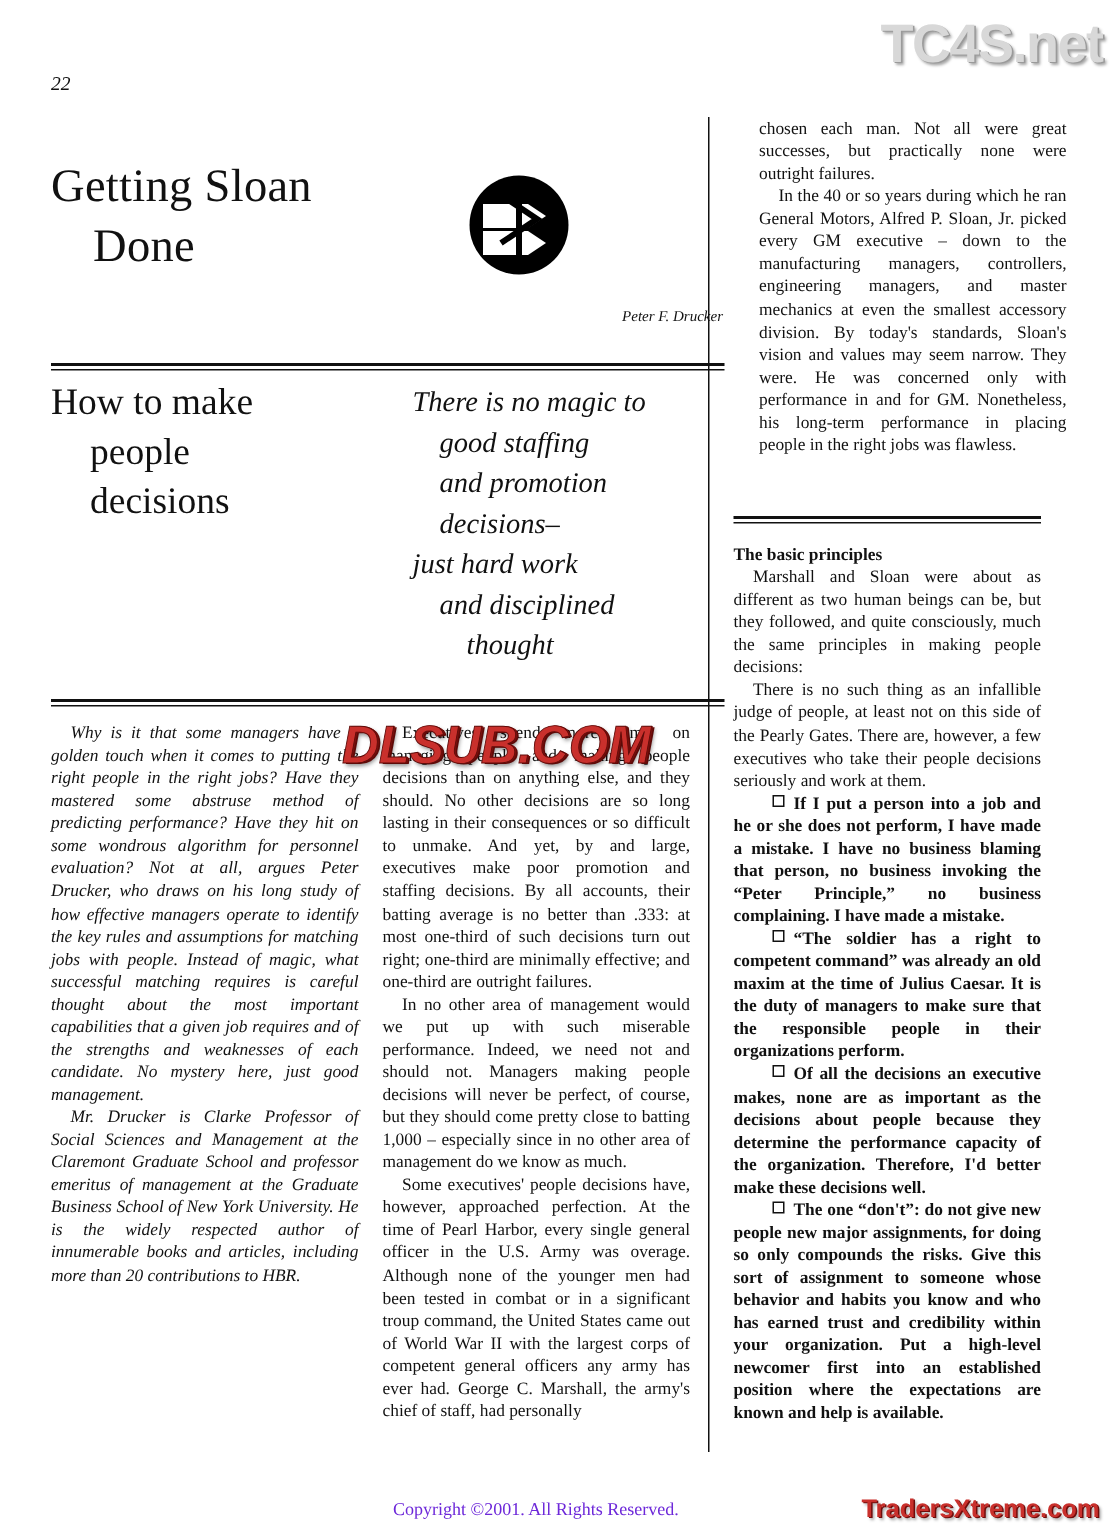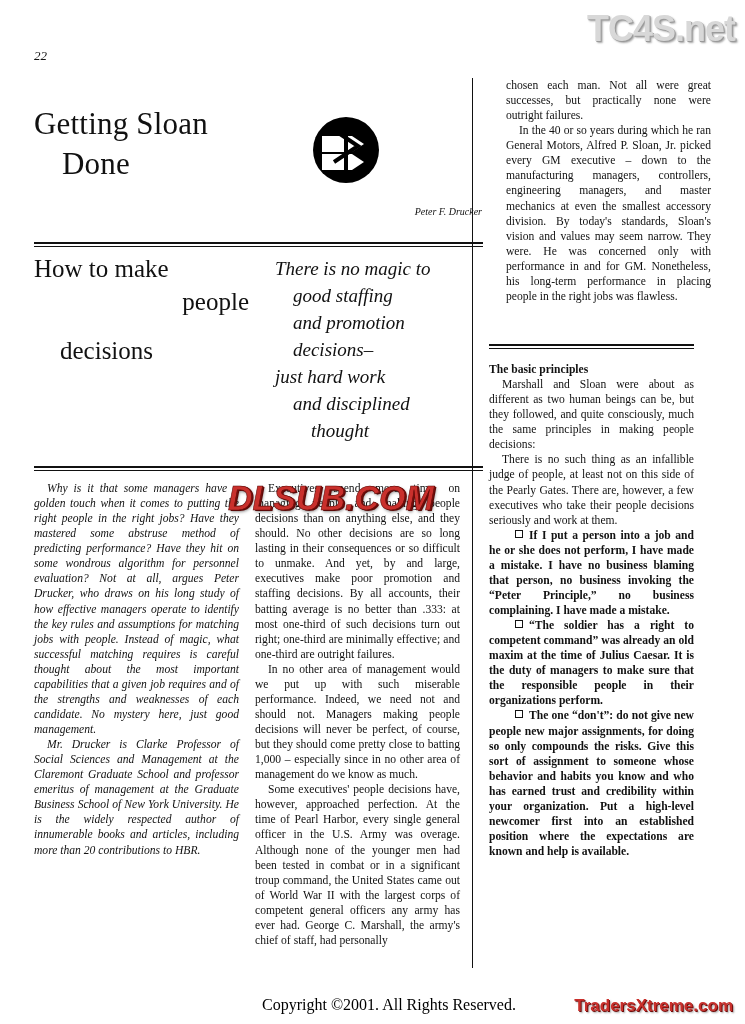--- a/index.html
+++ b/index.html
@@ -57,22 +57,22 @@
     color: #c9302c;
     text-shadow:
       1px 1px 0 #6f0d0b,
       2px 2px 2px rgba(0,0,0,0.35);
   }
   .copyright {
     position: absolute;
     bottom: 10px;
     left: 262px;
     font-family: "Liberation Serif", serif;
-    font-size: 16px;
-    color: #000000;
+    font-size: 12px;
+    color: #6d28d9;
   }
 
   
   .page-num {
     position: absolute;
     top: 48px;
     left: 34px;
     font-family: "Liberation Serif", serif;
     font-size: 13px;
     color: #111;
@@ -122,22 +122,22 @@
 
   
   .headline {
     position: absolute;
     top: 252px;
     left: 34px;
     width: 215px;
     font-size: 25px;
     line-height: 1.32;
   }
-  .headline .i1 { padding-left: 26px; text-align: right; }
-  .headline .i2 { padding-left: 26px; margin-top: 16px; }
+  .headline .i1 { padding-left: 26px; }
+  .headline .i2 { padding-left: 26px; }
 
   .deck {
     position: absolute;
     top: 256px;
     left: 275px;
     width: 225px;
     font-style: italic;
     font-size: 19px;
     line-height: 1.42;
   }
@@ -261,19 +261,20 @@
   <p>In the 40 or so years during which he ran General Motors, Alfred P. Sloan, Jr. picked every GM executive – down to the manufacturing managers, controllers, engineering managers, and master mechanics at even the smallest accessory division. By today's standards, Sloan's vision and values may seem narrow. They were. He was concerned only with performance in and for GM. Nonetheless, his long-term performance in placing people in the right jobs was flawless.</p>
 </div>
 
 <div class="col" id="col3b">
   <p class="subhead noind">The basic principles</p>
   <p>Marshall and Sloan were about as different as two human beings can be, but they followed, and quite consciously, much the same principles in making people decisions:</p>
   <p>There is no such thing as an infallible judge of people, at least not on this side of the Pearly Gates. There are, however, a few executives who take their people decisions seriously and work at them.</p>
 
   <p class="bullet-p"><span class="lead-space"></span><span class="sq"></span><span>If I put a person into a job and he or she does not perform, I have made a mistake. I have no business blaming that person, no business invoking the “Peter Principle,” no business complaining. I have made a mistake.</span></p>
   <p class="bullet-p"><span class="lead-space"></span><span class="sq"></span><span>“The soldier has a right to competent command” was already an old maxim at the time of Julius Caesar. It is the duty of managers to make sure that the responsible people in their organizations perform.</span></p>
+  <p class="bullet-p"><span class="lead-space"></span><span class="sq"></span><span>Of all the decisions an executive makes, none are as important as the decisions about people because they determine the performance capacity of the organization. Therefore, I'd better make these decisions well.</span></p>
   <p class="bullet-p"><span class="lead-space"></span><span class="sq"></span><span>The one “don't”: do not give new people new major assignments, for doing so only compounds the risks. Give this sort of assignment to someone whose behavior and habits you know and who has earned trust and credibility within your organization. Put a high-level newcomer first into an established position where the expectations are known and help is available.</span></p>
 </div>
 
 <div class="wm-topright">TC4S.net</div>
 <div class="wm-center">DLSUB.COM</div>
 <div class="wm-bottom">TradersXtreme.com</div>
 <div class="copyright">Copyright ©2001. All Rights Reserved.</div>
 
 </body></html>

